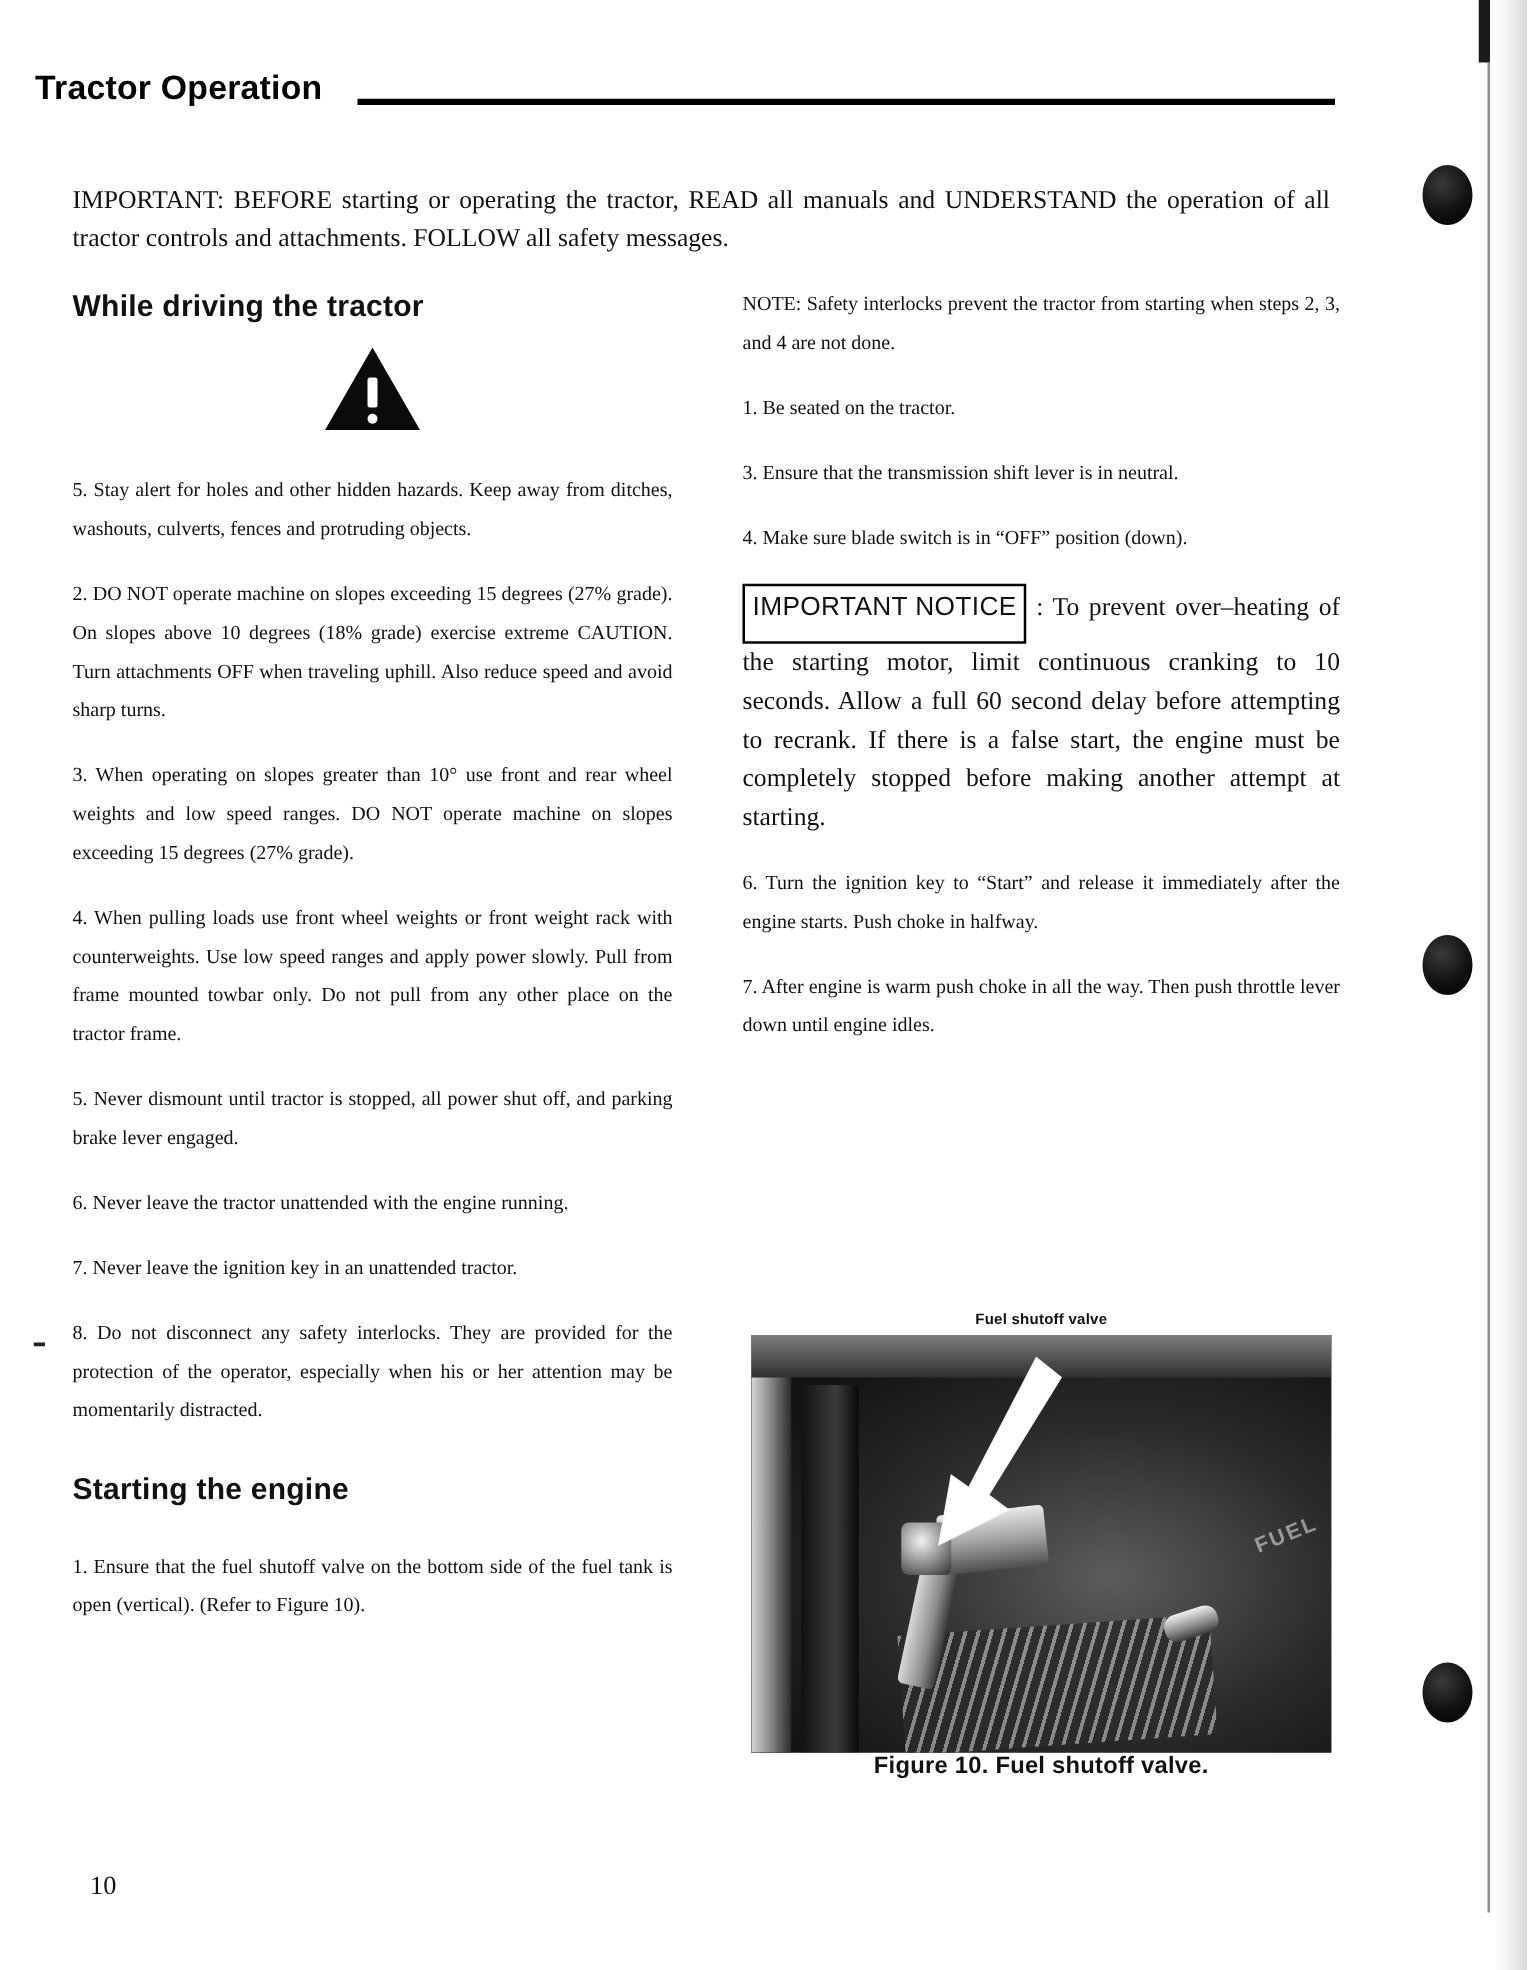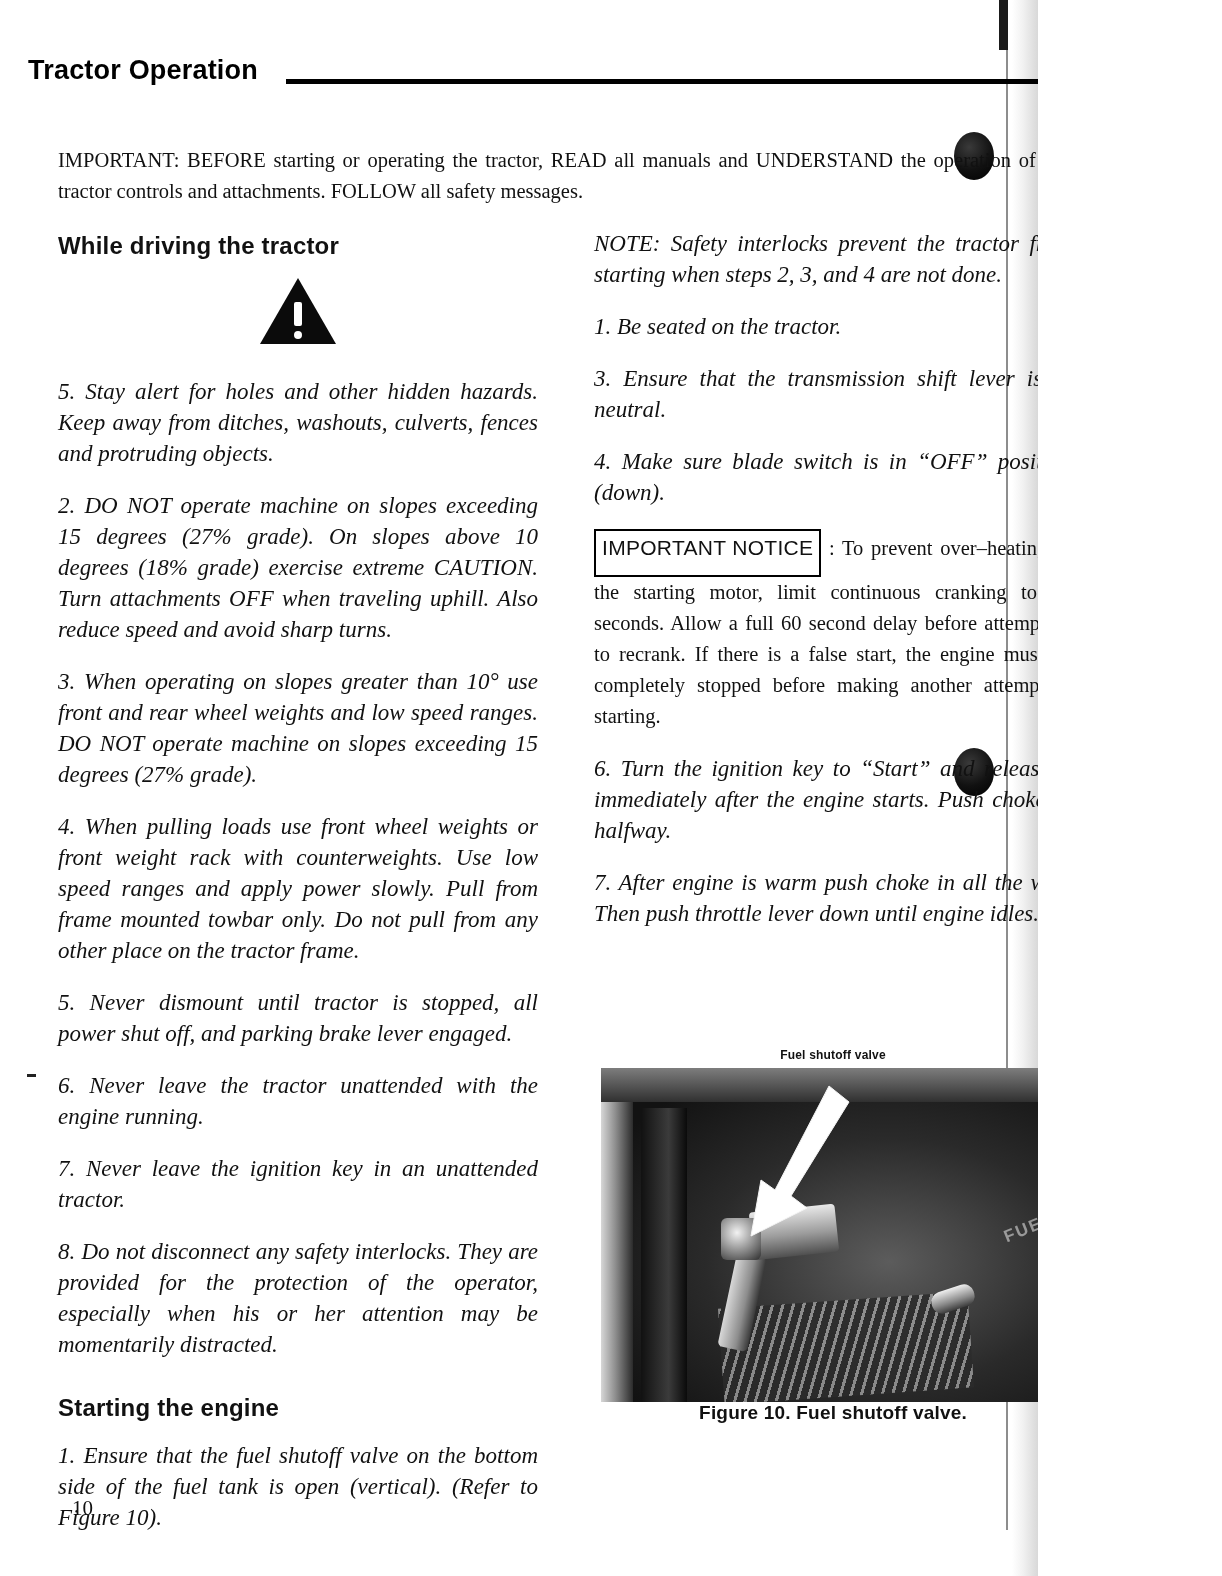--- a/index.html
+++ b/index.html
@@ -6,21 +6,21 @@
     margin: 0;
     padding: 0;
     background: #ffffff;
   }
   body {
     font-family: "Liberation Serif", serif;
     color: #111111;
   }
   .page {
     position: relative;
-    width: 1038px;
+    width: 1222px;
     height: 1576px;
     overflow: hidden;
     background: #ffffff;
   }
 
   
   .scan-edge-right {
     position: absolute;
     top: 0;
     right: 0;
@@ -159,25 +159,24 @@
     left: 50%;
     top: 53px;
     transform: translateX(-50%);
     width: 8px;
     height: 8px;
     background: #ffffff;
     border-radius: 50%;
   }
 
   p.body {
-    font-size: 23px;
+    font-size: 16px;
     line-height: 31px;
     margin: 0 0 21px 0;
     text-align: justify;
-    font-style: italic;
   }
   p.body.last { margin-bottom: 0; }
 
   .notice-row {
     font-size: 20.5px;
     line-height: 31px;
     margin: 0 0 6px 0;
     text-align: justify;
   }
   .notice-box {
@@ -343,21 +342,21 @@
     <p class="body">5.   Stay alert for holes and other hidden hazards. Keep away from ditches, washouts, culverts, fences and protruding objects.</p>
     <p class="body">2.  DO NOT operate machine on slopes exceeding 15 degrees (27% grade).  On slopes above 10 degrees (18% grade) exercise extreme CAUTION.      Turn attachments OFF when traveling uphill.   Also reduce speed and avoid sharp turns.</p>
     <p class="body">3.  When operating on slopes greater than 10° use front and rear wheel weights and low speed ranges.   DO NOT operate machine on slopes exceeding 15 degrees (27% grade).</p>
     <p class="body">4.  When pulling loads use front wheel weights or front weight rack with counterweights.  Use low speed ranges and apply power slowly.  Pull from frame mounted towbar only.  Do not pull from any other place on the tractor frame.</p>
     <p class="body">5.  Never dismount until tractor is stopped, all power shut off, and parking brake lever engaged.</p>
     <p class="body">6.  Never leave the tractor unattended with the engine running.</p>
     <p class="body">7.  Never leave the ignition key in an unattended tractor.</p>
     <p class="body">8.  Do not disconnect any safety interlocks.  They are provided for the protection of the operator, especially when his or her attention may be momentarily distracted.</p>
 
     <h2 class="section" style="margin-top:34px;">Starting the engine</h2>
-    <p class="body last" style="margin-top:18px;">1.  Ensure that the fuel shutoff valve on the bottom side of the fuel tank is open (vertical). (Refer to Figure 10).</p>
+    <p class="body last" style="margin-top:32px;">1.  Ensure that the fuel shutoff valve on the bottom side of the fuel tank is open (vertical). (Refer to Figure 10).</p>
   </div>
 
   <div class="col-right">
     <p class="body">NOTE: Safety interlocks prevent the tractor from starting when steps 2, 3, and 4 are not done.</p>
     <p class="body">1.   Be seated on the tractor.</p>
     <p class="body">3.  Ensure that the transmission shift lever is in neutral.</p>
     <p class="body">4.  Make sure blade switch is in “OFF” position (down).</p>
 
     <p class="notice-row"><span class="notice-box">IMPORTANT NOTICE</span> <span>:        To        prevent over–heating  of  the  starting  motor,  limit continuous cranking to 10 seconds.  Allow a full 60 second delay before attempting to recrank.  If there  is  a  false  start,    the  engine  must  be completely  stopped  before  making  another attempt at starting.</span></p>
 

